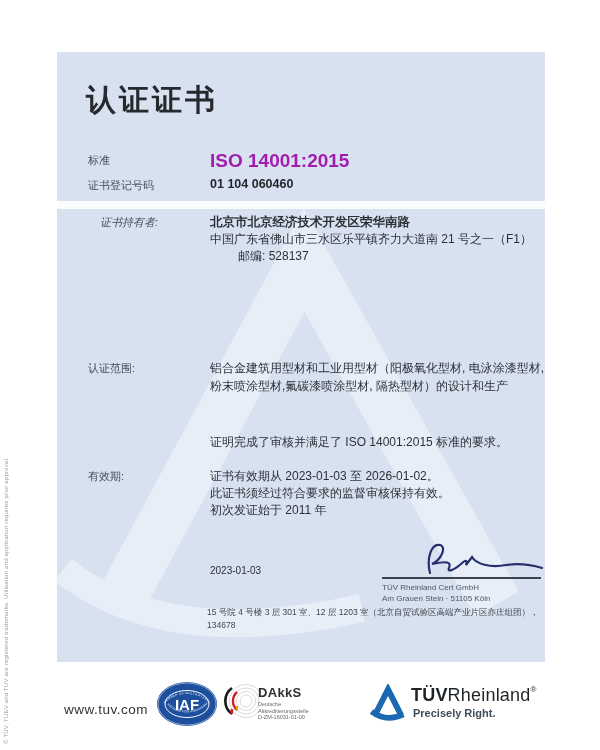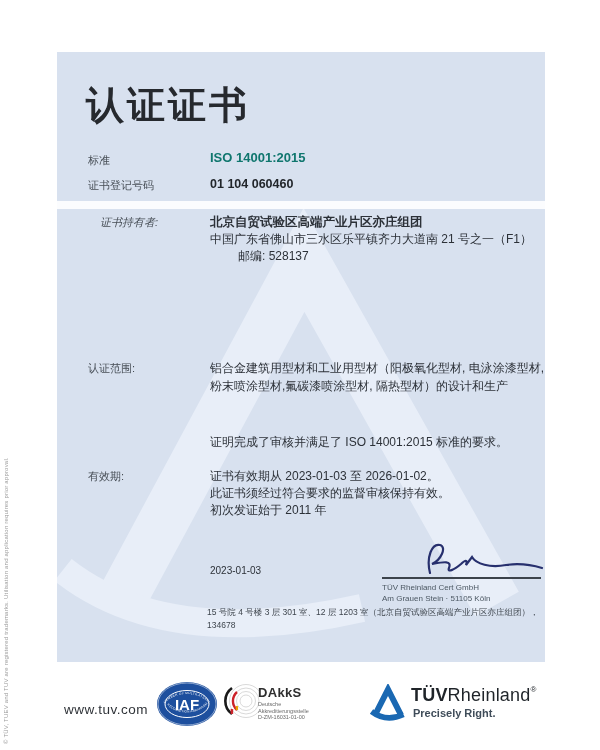--- a/index.html
+++ b/index.html
@@ -8,25 +8,25 @@
     background:#ffffff;
     font-family:"Liberation Sans","DejaVu Sans",sans-serif;
     -webkit-font-smoothing:antialiased;
   }
   .abs{position:absolute;}
   
   .panel{left:57px;top:52px;width:488px;height:610px;background:#d8e1ef;}
   .wm{left:57px;top:52px;width:488px;height:610px;pointer-events:none;}
   .sep{left:57px;top:201px;width:488px;height:8px;background:#fbfcfe;}
 
-  .title{left:86px;top:80px;font-size:38px;font-weight:bold;color:#26292e;letter-spacing:3px;text-align:right;}
+  .title{left:86px;top:80px;font-size:30px;font-weight:bold;color:#26292e;letter-spacing:3px;text-align:right;}
   .lbl{font-size:11px;color:#474e56;}
   .val{color:#2c3138;font-size:12px;}
   .b{font-weight:bold;}
-  .iso{left:210px;top:150px;font-size:13px;font-weight:bold;color:#0f766e;}
+  .iso{left:210px;top:150px;font-size:19px;font-weight:bold;color:#a21caf;}
   .regno{left:210px;top:177px;font-size:12.5px;font-weight:bold;color:#22262b;}
   .wrap{width:336px;line-height:17.5px;}
   .smallgray{font-size:8px;color:#4c5863;line-height:11px;}
   .office{left:207px;top:606px;font-size:8.5px;color:#3f464e;line-height:13px;white-space:nowrap;}
   .office .b{color:#34393f;}
   .sigline{left:382px;top:577px;width:159px;height:1.5px;background:#3c434b;}
   .signer{left:382px;top:582px;width:159px;}
   .sidenote{
     left:3px;top:744px;transform:rotate(-90deg);transform-origin:0 0;
     font-size:6px;color:#9a9a9a;white-space:nowrap;letter-spacing:.2px;
@@ -53,21 +53,21 @@
 <div class="abs sep"></div>
 
 <div class="abs title">认证证书</div>
 
 <div class="abs lbl" style="left:88px;top:153px;">标准</div>
 <div class="abs iso">ISO 14001:2015</div>
 <div class="abs lbl" style="left:88px;top:178px;">证书登记号码</div>
 <div class="abs regno">01 104 060460</div>
 
 <div class="abs lbl" style="left:100px;top:215px;font-style:italic;">证书持有者:</div>
-<div class="abs val b" style="left:210px;top:214px;font-size:12.5px;">北京自贸试验区高端产业片区亦庄组团</div>
+<div class="abs val b" style="left:210px;top:214px;font-size:12.5px;">北京市北京经济技术开发区荣华南路</div>
 <div class="abs val" style="left:210px;top:231px;">中国广东省佛山市三水区乐平镇齐力大道南 21 号之一（F1）</div>
 <div class="abs val" style="left:210px;top:248px;padding-left:28px;">邮编: 528137</div>
 
 <div class="abs lbl" style="left:88px;top:361px;">认证范围:</div>
 <div class="abs val wrap" style="left:210px;top:360px;">铝合金建筑用型材和工业用型材（阳极氧化型材, 电泳涂漆型材, 粉末喷涂型材,氟碳漆喷涂型材, 隔热型材）的设计和生产</div>
 
 <div class="abs val" style="left:210px;top:434px;">证明完成了审核并满足了 ISO 14001:2015 标准的要求。</div>
 
 <div class="abs lbl" style="left:88px;top:469px;">有效期:</div>
 <div class="abs val" style="left:210px;top:468px;">证书有效期从 2023-01-03 至 2026-01-02。</div>

